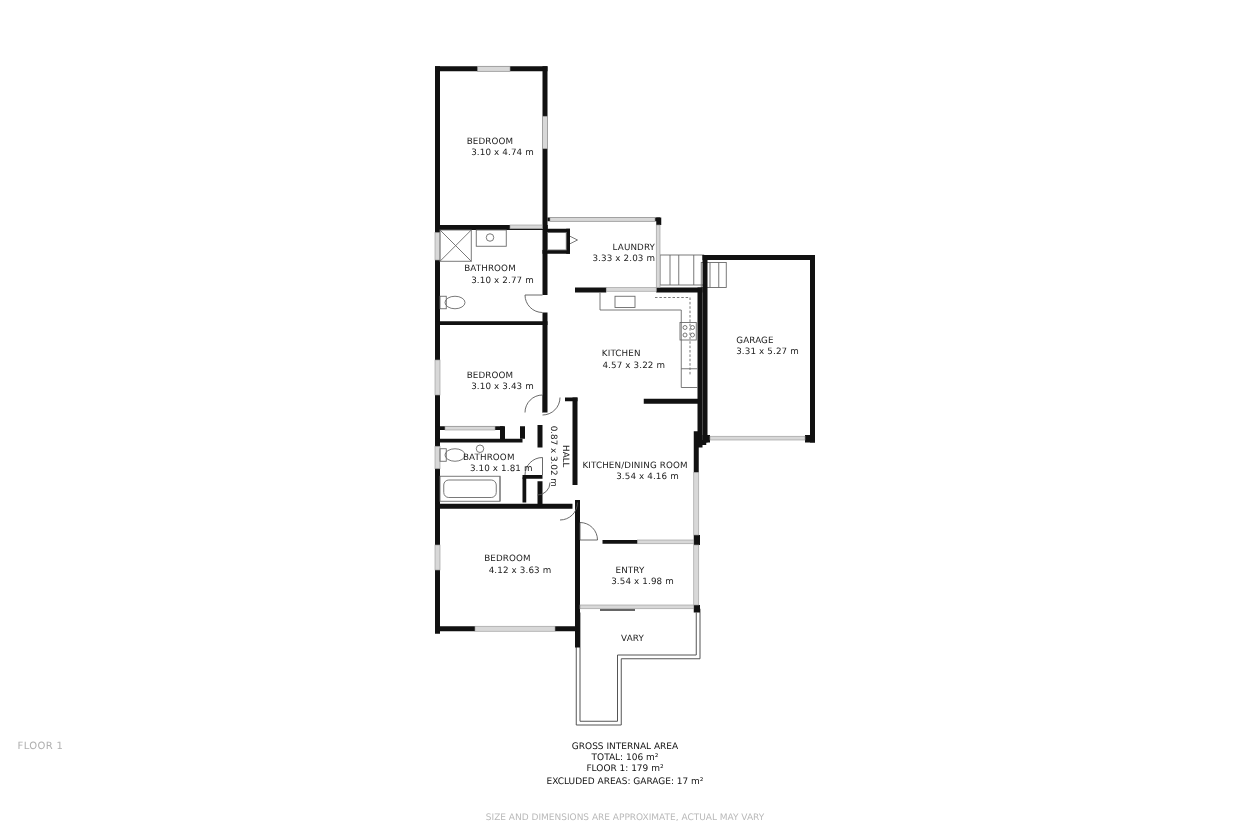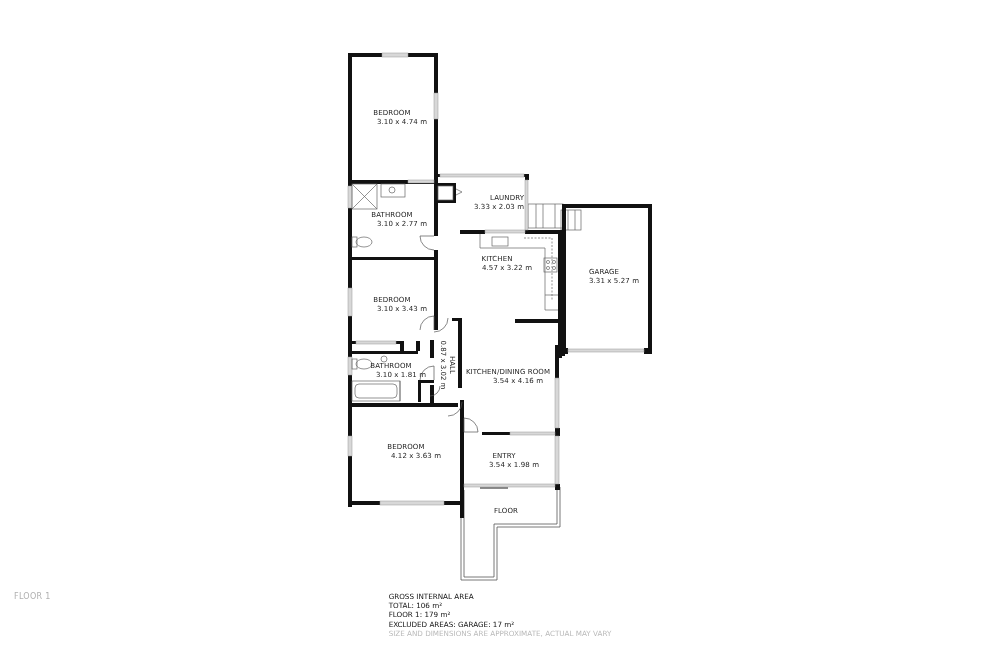--- a/index.html
+++ b/index.html
@@ -1,22 +1,22 @@
 <!DOCTYPE html>
 <html><head>
 <meta charset="utf-8">
 <style>
   html, body { margin: 0; padding: 0; background: #ffffff; }
   body { width: 1000px; height: 667px; position: relative; overflow: hidden; font-family: "DejaVu Sans", sans-serif; }
   #plan { position: absolute; left: 0; top: 0; width: 1000px; height: 667px; }
   .room-label { position: absolute; text-align: center; font-size: 7px; line-height: 9px; color: #222; letter-spacing: 0.1px; transform: translate(-50%, -50%); white-space: nowrap; }
   .room-label .dim { display: block; margin-left: 20px; }
   .hall-label { position: absolute; font-size: 7px; line-height: 9px; color: #222; transform: translate(-50%, -50%) rotate(90deg); white-space: nowrap; text-align: center; }
-  .area-block { position: absolute; left: 500px; top: 592px; transform: translateX(-50%); text-align: left; font-size: 7.2px; line-height: 9.2px; color: #111; white-space: nowrap; }
-  .area-block .disclaimer { color: #b9b9b9; }
+  .area-block { position: absolute; left: 500px; top: 592px; transform: translateX(-50%); text-align: center; font-size: 7.2px; line-height: 9.2px; color: #111; white-space: nowrap; }
+  .area-block .disclaimer { color: #b9b9b9; margin-top: 20px; }
   .floor-label { position: absolute; left: 14px; top: 592px; font-size: 8px; color: #b0b0b0; letter-spacing: 0.3px; }
 </style>
 </head>
 <body>
 
 <svg id="plan" viewBox="0 0 1000 667" xmlns="http://www.w3.org/2000/svg">
 
   <g fill="none" stroke="#555" stroke-width="0.8">
     <path d="M461 487 L461 580 L497 580 L497 527 L560 527 L560 487"></path>
     <path d="M464 490 L464 577 L494 577 L494 524 L557 524 L557 490"></path>
@@ -160,21 +160,21 @@
   <span class="dim">3.10 x 4.74 m</span>
 </div>
 <div class="room-label" style="left:392px;top:220px;">
   <span>BATHROOM</span>
   <span class="dim">3.10 x 2.77 m</span>
 </div>
 <div class="room-label" style="left:489px;top:203px;text-align:right;">
   <span>LAUNDRY</span>
   <span class="dim">3.33 x 2.03 m</span>
 </div>
-<div class="room-label" style="left:497px;top:264px;">
+<div class="room-label" style="left:497px;top:288px;">
   <span>KITCHEN</span>
   <span class="dim">4.57 x 3.22 m</span>
 </div>
 <div class="room-label" style="left:604px;top:277px;">
   <span>GARAGE</span>
   <span class="dim">3.31 x 5.27 m</span>
 </div>
 <div class="room-label" style="left:392px;top:305px;">
   <span>BEDROOM</span>
   <span class="dim">3.10 x 3.43 m</span>
@@ -189,21 +189,21 @@
 </div>
 <div class="room-label" style="left:406px;top:452px;">
   <span>BEDROOM</span>
   <span class="dim">4.12 x 3.63 m</span>
 </div>
 <div class="room-label" style="left:504px;top:461px;">
   <span>ENTRY</span>
   <span class="dim">3.54 x 1.98 m</span>
 </div>
 <div class="room-label" style="left:506px;top:511px;">
-  <span>FLOOR</span>
+  <span>VARY</span>
 </div>
 <div class="hall-label" style="left:447px;top:365px;">
   <span>HALL</span>
   <span class="dim" style="display:block;">0.87 x 3.02 m</span>
 </div>
 
 <div class="area-block">
   <div>GROSS INTERNAL AREA</div>
   <div>TOTAL: 106 m²</div>
   <div>FLOOR 1: 179 m²</div>

